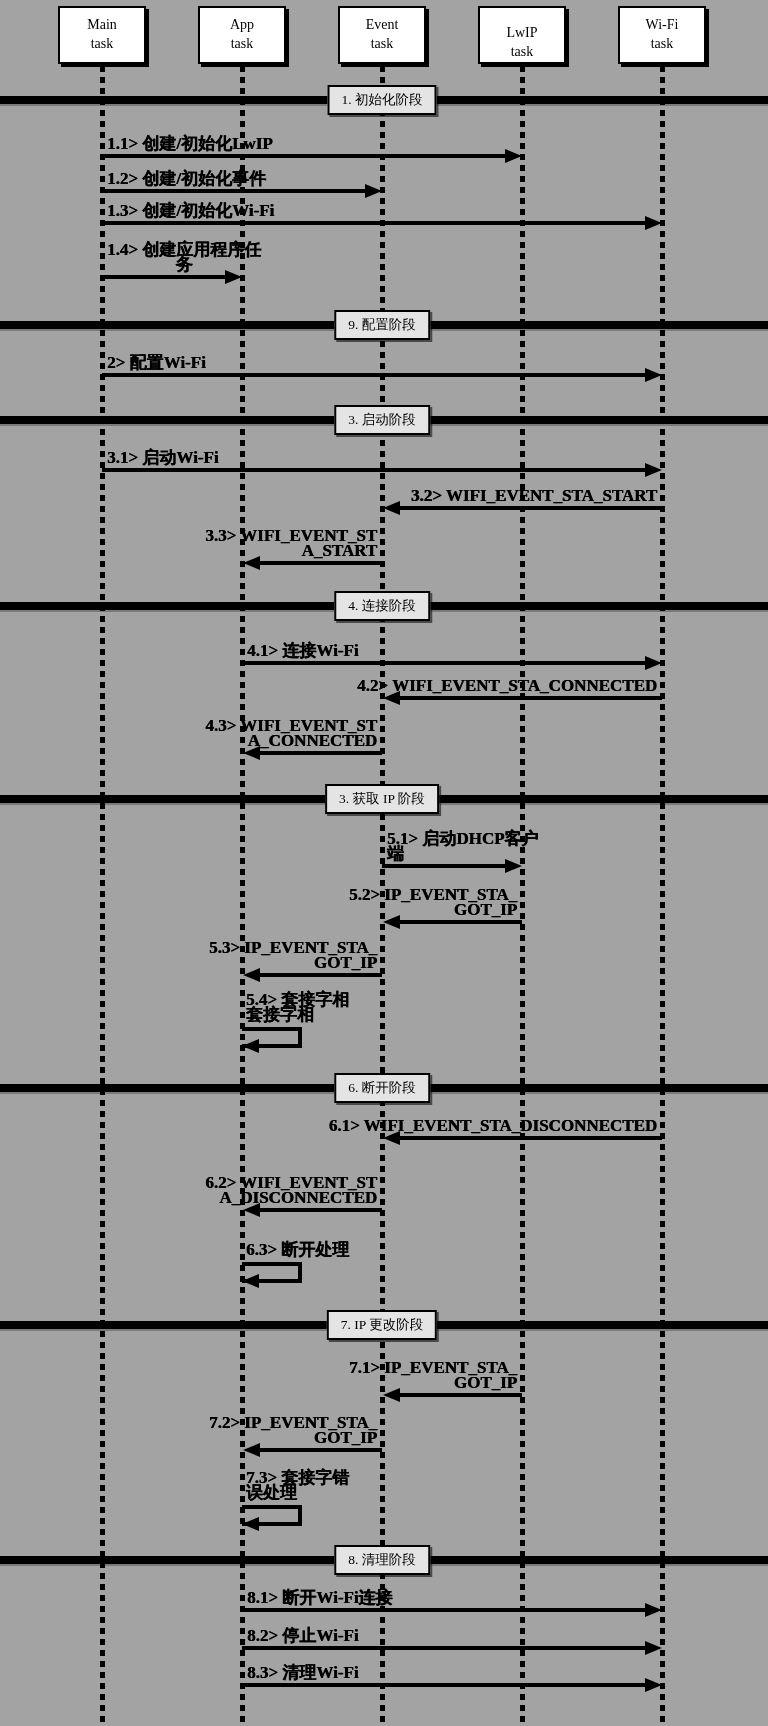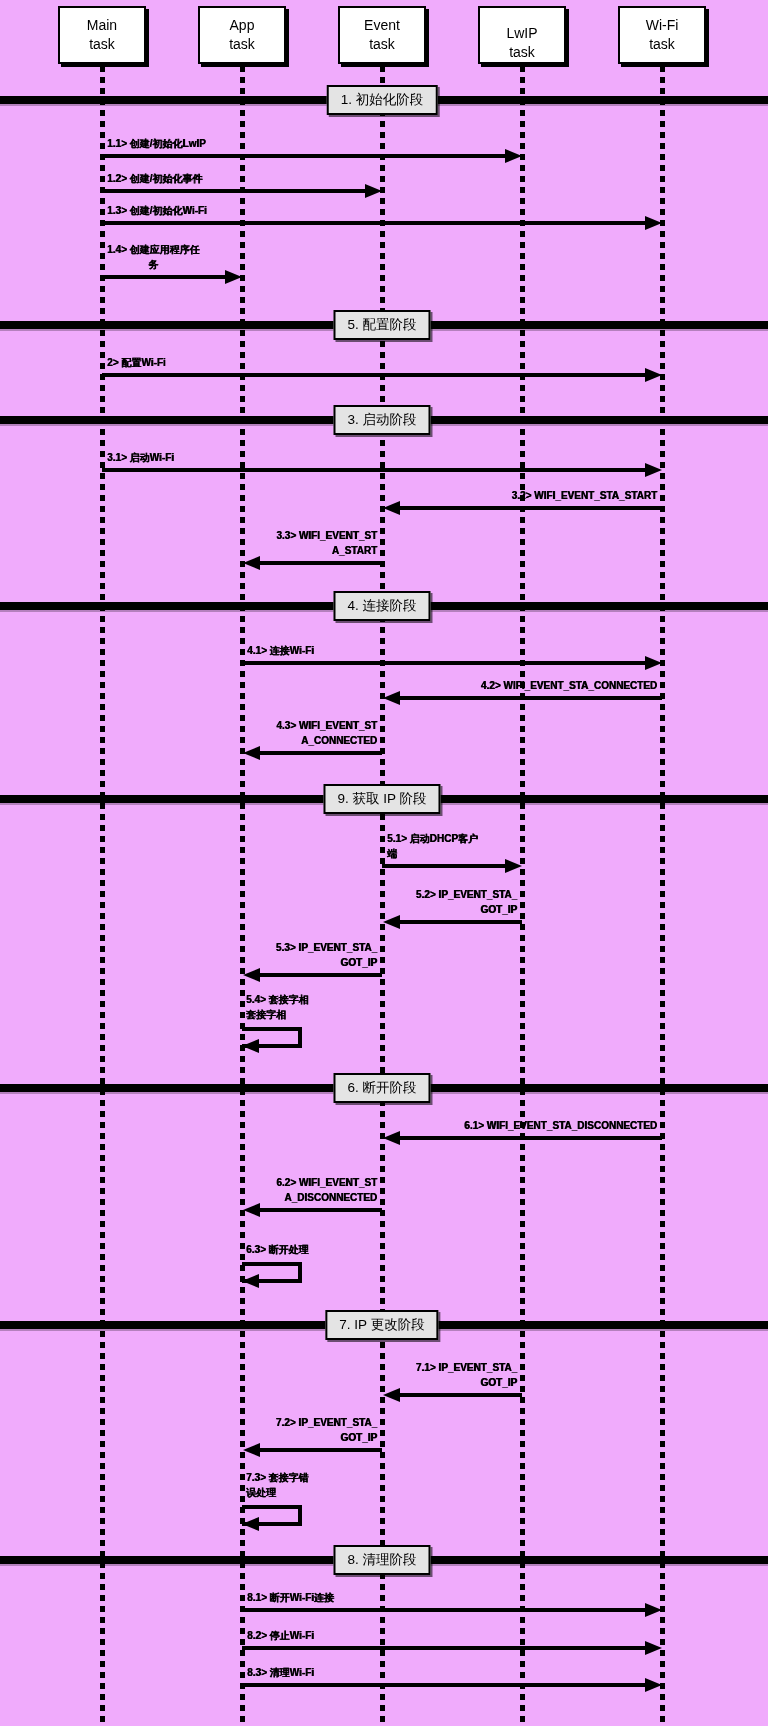--- a/index.html
+++ b/index.html
@@ -1,22 +1,22 @@
 <!DOCTYPE html>
 <html><head>
 <meta charset="utf-8">
 <style>
   html,body{margin:0;padding:0;background:#ffffff;}
   #diagram{
     position:relative;
     width:768px;
     height:1726px;
-    background:#f0abfc;
+    background:#a3a3a3;
     overflow:hidden;
-    font-family:Liberation Sans, sans-serif;
+    font-family:Liberation Serif, serif;
     color:#000;
   }
   .lifeline{
     position:absolute;
     width:5px;
     background:repeating-linear-gradient(to bottom,#000 0 6px,transparent 6px 11px);
     z-index:1;
   }
   .task-box{
     position:absolute;
@@ -64,21 +64,21 @@
     position:absolute;
     width:0;height:0;
     border-top:7px solid transparent;
     border-bottom:7px solid transparent;
     z-index:3;
   }
   .arrowhead.right{border-left:17px solid #000;}
   .arrowhead.left{border-right:17px solid #000;}
   .msg-label{
     position:absolute;
-    font-size:10px;
+    font-size:17px;
     font-weight:700;
     line-height:15px;
     white-space:nowrap;
     text-shadow:0.6px 0 0 #000;
     z-index:4;
   }
   .self-loop{
     position:absolute;
     width:56px;
     height:13px;
@@ -112,27 +112,27 @@
       <div class="task-line2">task</div>
     </div>
     <div class="lifeline" style="left: 660px; top: 66px; height: 1660px;"></div>
     <div class="task-box" style="left: 618px; top: 6px;">
       <div class="task-line1">Wi-Fi</div>
       <div class="task-line2">task</div>
     </div>
     <div class="phase-bar" style="top: 96px;"></div>
     <div class="phase-label" style="left: 382px; top: 85px;">1. 初始化阶段</div>
     <div class="phase-bar" style="top: 321px;"></div>
-    <div class="phase-label" style="left: 382px; top: 310px;">5. 配置阶段</div>
+    <div class="phase-label" style="left: 382px; top: 310px;">9. 配置阶段</div>
     <div class="phase-bar" style="top: 416px;"></div>
     <div class="phase-label" style="left: 382px; top: 405px;">3. 启动阶段</div>
     <div class="phase-bar" style="top: 602px;"></div>
     <div class="phase-label" style="left: 382px; top: 591px;">4. 连接阶段</div>
     <div class="phase-bar" style="top: 795px;"></div>
-    <div class="phase-label" style="left: 382px; top: 784px;">9. 获取 IP 阶段</div>
+    <div class="phase-label" style="left: 382px; top: 784px;">3. 获取 IP 阶段</div>
     <div class="phase-bar" style="top: 1084px;"></div>
     <div class="phase-label" style="left: 382px; top: 1073px;">6. 断开阶段</div>
     <div class="phase-bar" style="top: 1321px;"></div>
     <div class="phase-label" style="left: 382px; top: 1310px;">7. IP 更改阶段</div>
     <div class="phase-bar" style="top: 1556px;"></div>
     <div class="phase-label" style="left: 382px; top: 1545px;">8. 清理阶段</div>
     <div class="msg-label" style="bottom: 1575px; left: 107px; text-align: left;">
       <div class="msg-label-line">1.1&gt; 创建/初始化LwIP</div>
     </div>
     <div class="msg-line" style="top: 154px; left: 102px; width: 410px;"></div>

